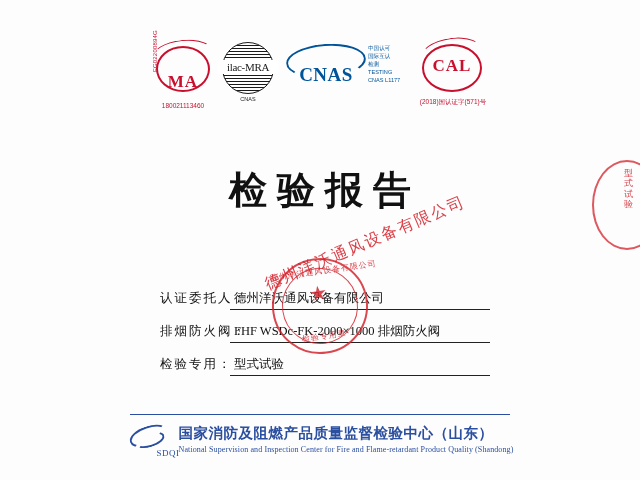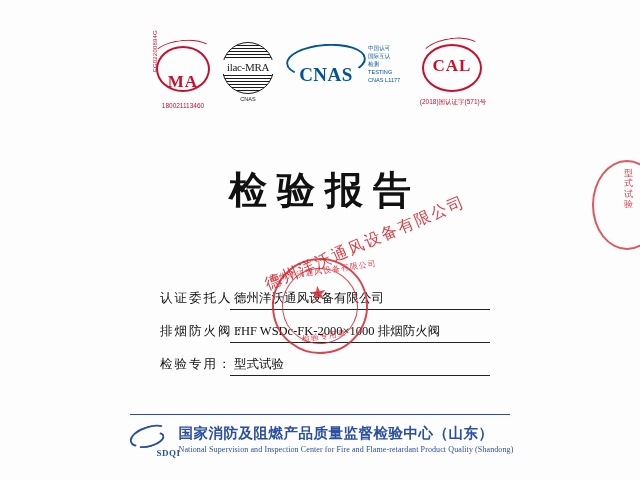--- a/index.html
+++ b/index.html
@@ -426,21 +426,21 @@
     border-left-color: transparent;
     border-top-color: transparent;
     box-sizing: border-box;
     transform: rotate(-18deg);
   }
   .sdqi-label {
     position: absolute;
     left: 6px;
     top: 22px;
     font-family: "Liberation Serif", serif;
-    font-weight: bold;
+    font-weight: normal;
     font-size: 9px;
     color: #2b4fa0;
     letter-spacing: 0.5px;
     padding-left: 24px;
   }
   .footer-cn {
     font-family: "Liberation Serif", serif;
     font-weight: bold;
     font-size: 14.5px;
     color: #2b4fa0;

